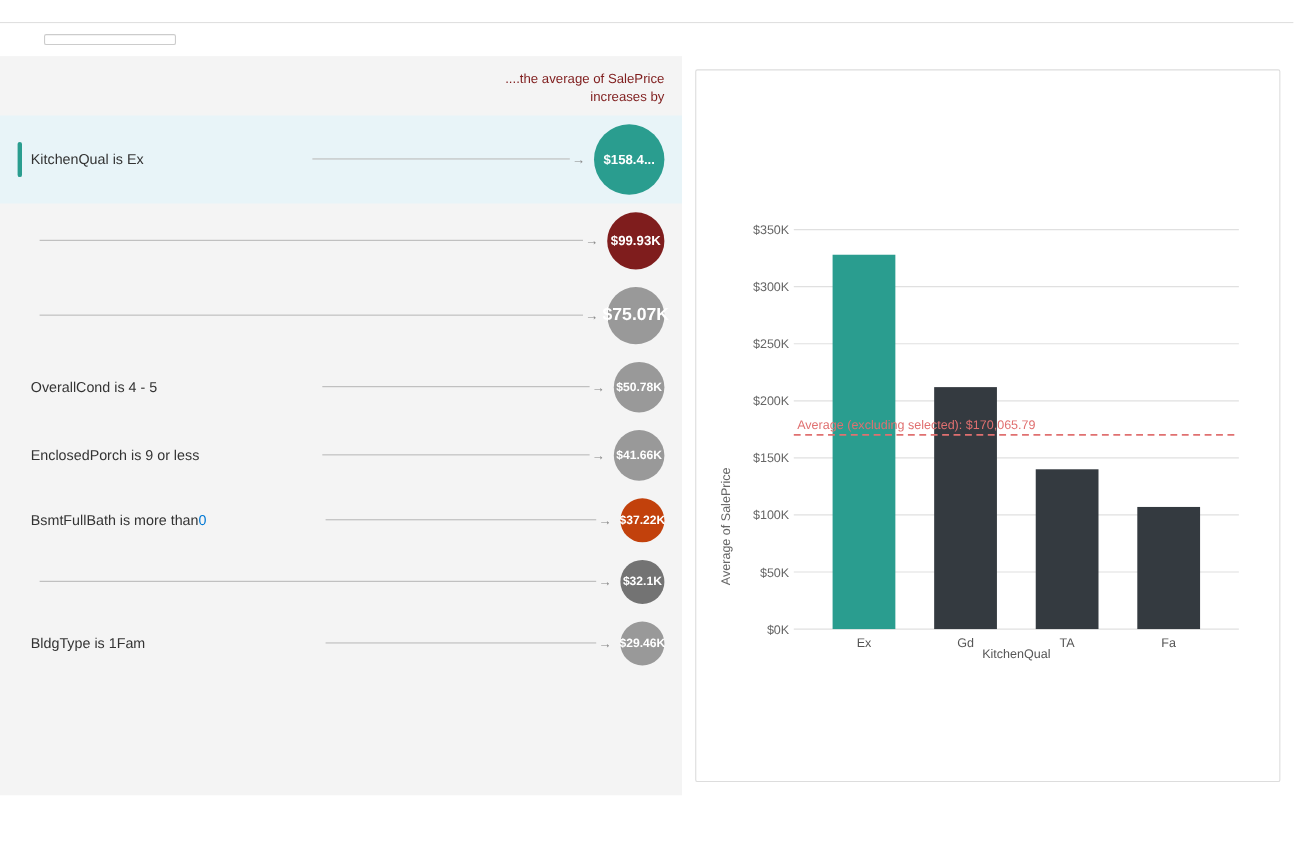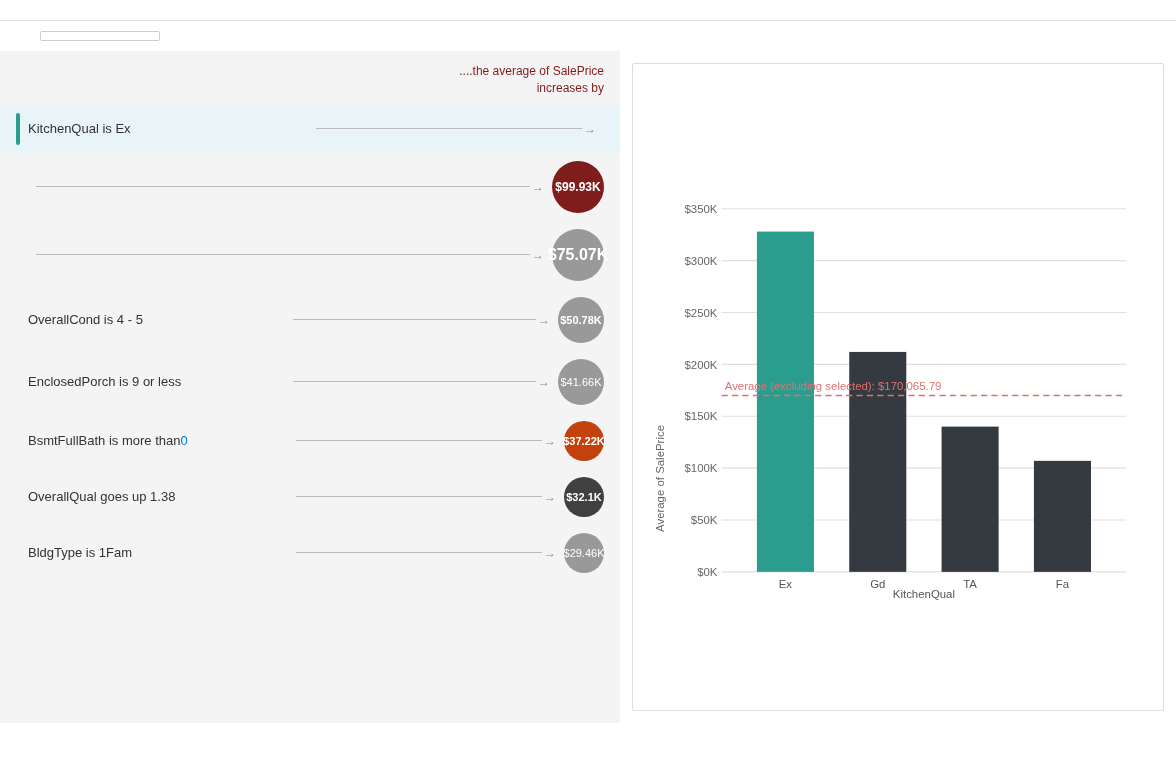--- a/index.html
+++ b/index.html
@@ -87,20 +87,21 @@
     </div>
 
     <div id="influencer-list">
         <div class="influencer-item selected">
           <div class="selected-bar"></div>
           <span class="influencer-label">KitchenQual is Ex</span>
           <div class="connector-area">
             <div class="connector-line"></div>
             <span style="font-size: 12px; color: rgb(136, 136, 136); margin-left: 2px;">→</span>
           </div>
+          <div class="bubble" style="width: 64px; height: 64px; border-radius: 50%; display: flex; align-items: center; justify-content: center; font-size: 12px; font-weight: 600; color: rgb(255, 255, 255); flex-shrink: 0; background: rgb(42, 157, 143);">$158.4...</div>
         </div>
         <div class="influencer-item">
           <div class="selected-bar hidden"></div>
           <div class="connector-area">
             <div class="connector-line"></div>
             <span style="font-size: 12px; color: rgb(136, 136, 136); margin-left: 2px;">→</span>
           </div>
           <div class="bubble" style="width: 52px; height: 52px; border-radius: 50%; display: flex; align-items: center; justify-content: center; font-size: 12px; font-weight: 600; color: rgb(255, 255, 255); flex-shrink: 0; background: #7f1d1d;">$99.93K</div>
         </div>
         <div class="influencer-item">
@@ -120,48 +121,47 @@
           </div>
           <div class="bubble" style="width: 46px; height: 46px; border-radius: 50%; display: flex; align-items: center; justify-content: center; font-size: 11px; font-weight: 600; color: rgb(255, 255, 255); flex-shrink: 0; background: rgb(153, 153, 153);">$50.78K</div>
         </div>
         <div class="influencer-item">
           <div class="selected-bar hidden"></div>
           <span class="influencer-label">EnclosedPorch is 9 or less</span>
           <div class="connector-area">
             <div class="connector-line"></div>
             <span style="font-size: 12px; color: rgb(136, 136, 136); margin-left: 2px;">→</span>
           </div>
-          <div class="bubble" style="width: 46px; height: 46px; border-radius: 50%; display: flex; align-items: center; justify-content: center; font-size: 11px; font-weight: 400; color: rgb(255, 255, 255); flex-shrink: 0; background: rgb(153, 153, 153);">$41.66K</div>
+          <div class="bubble" style="width: 46px; height: 46px; border-radius: 50%; display: flex; align-items: center; justify-content: center; font-size: 11px; font-weight: 700; color: rgb(255, 255, 255); flex-shrink: 0; background: rgb(153, 153, 153);">$41.66K</div>
         </div>
         <div class="influencer-item">
           <div class="selected-bar hidden"></div>
           <span class="influencer-label">BsmtFullBath is more than<span style="color:#0078d4;">0</span></span>
           <div class="connector-area">
             <div class="connector-line"></div>
             <span style="font-size: 12px; color: rgb(136, 136, 136); margin-left: 2px;">→</span>
           </div>
           <div class="bubble" style="width: 40px; height: 40px; border-radius: 50%; display: flex; align-items: center; justify-content: center; font-size: 11px; font-weight: 600; color: rgb(255, 255, 255); flex-shrink: 0; background: #c2410c;">$37.22K</div>
         </div>
         <div class="influencer-item">
           <div class="selected-bar hidden"></div>
-          <span class="influencer-label">OverallQual goes up 1.38</span>
-          <div class="connector-area">
-            <div class="connector-line"></div>
-            <span style="font-size: 12px; color: rgb(136, 136, 136); margin-left: 2px;">→</span>
-          </div>
-          <div class="bubble" style="width: 40px; height: 40px; border-radius: 50%; display: flex; align-items: center; justify-content: center; font-size: 11px; font-weight: 600; color: rgb(255, 255, 255); flex-shrink: 0; background: #404040;">$32.1K</div>
+          <div class="connector-area">
+            <div class="connector-line"></div>
+            <span style="font-size: 12px; color: rgb(136, 136, 136); margin-left: 2px;">→</span>
+          </div>
+          <div class="bubble" style="width: 40px; height: 40px; border-radius: 50%; display: flex; align-items: center; justify-content: center; font-size: 11px; font-weight: 600; color: rgb(255, 255, 255); flex-shrink: 0; background: #737373;">$32.1K</div>
         </div>
         <div class="influencer-item">
           <div class="selected-bar hidden"></div>
           <span class="influencer-label">BldgType is 1Fam</span>
           <div class="connector-area">
             <div class="connector-line"></div>
             <span style="font-size: 12px; color: rgb(136, 136, 136); margin-left: 2px;">→</span>
           </div>
-          <div class="bubble" style="width: 40px; height: 40px; border-radius: 50%; display: flex; align-items: center; justify-content: center; font-size: 11px; font-weight: 400; color: rgb(255, 255, 255); flex-shrink: 0; background: rgb(153, 153, 153);">$29.46K</div>
+          <div class="bubble" style="width: 40px; height: 40px; border-radius: 50%; display: flex; align-items: center; justify-content: center; font-size: 11px; font-weight: 700; color: rgb(255, 255, 255); flex-shrink: 0; background: rgb(153, 153, 153);">$29.46K</div>
         </div>
       </div>
   </div>
 
   <div class="right-panel">
     <div class="right-panel-desc">
       <span class="back-arrow"></span>
       <span></span>
     </div>
 

